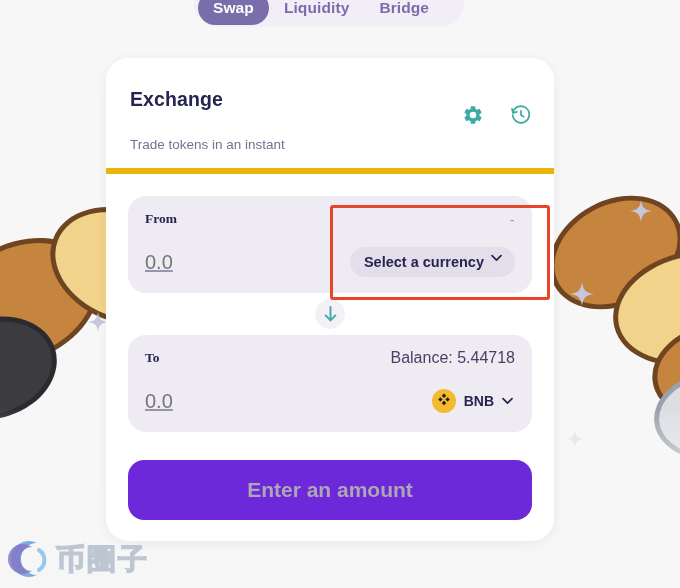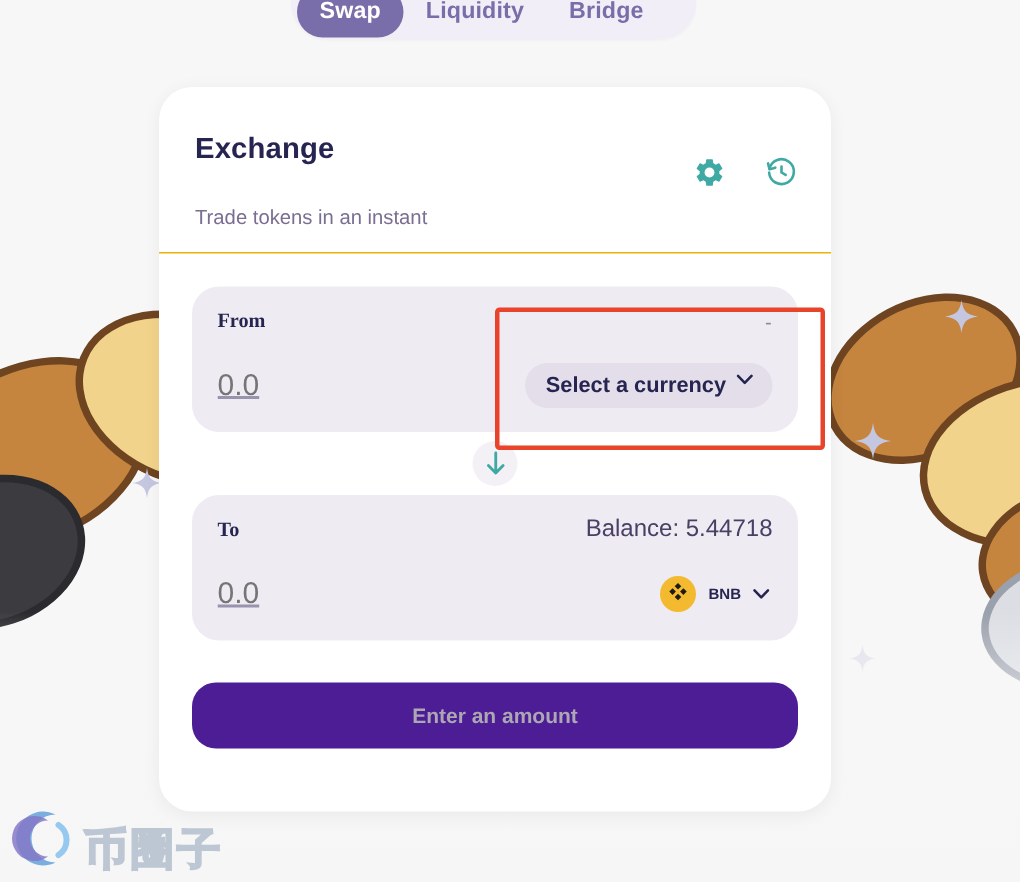--- a/index.html
+++ b/index.html
@@ -63,21 +63,21 @@
     left: 106px; top: 58px;
     width: 448px; height: 483px;
     background: #FFFFFF;
     border-radius: 22px;
     box-shadow: 0 2px 12px rgba(25,19,38,0.06);
     overflow: hidden;
   }
   .card-header {
     padding: 30px 24px 16px 24px;
     position: relative;
-    border-bottom: 1px solid #eab308;
+    border-bottom: 6px solid #eab308;
   }
   .card-title {
     font-size: 19.5px;
     font-weight: bold;
     color: #262450;
     letter-spacing: .1px;
   }
   .card-sub {
     margin-top: 26px;
     font-size: 13.5px;
@@ -120,65 +120,65 @@
   .currency-select {
     display: inline-flex; gap: 7px;
     background: #E3DEEA;
     border-radius: 16px;
     padding: 7px 13px 7px 14px;
     font-size: 14.5px; font-weight: bold; color: #262450;
     cursor: pointer;
   }
   .token-btn {
     display: inline-flex; align-items: center; gap: 8px;
-    font-size: 10px; font-weight: bold; color: #262450;
+    font-size: 14px; font-weight: bold; color: #262450;
     cursor: pointer;
     padding: 2px 2px;
   }
   .chev { display: inline-block; }
 
   
   .swap-arrow-wrap {
     height: 42px;
     display: flex; align-items: center; justify-content: center;
   }
   .swap-arrow {
     width: 30px; height: 30px; border-radius: 50%;
     background: #F3F1F6;
     display: flex; align-items: center; justify-content: center;
     cursor: pointer;
   }
 
   
   .cta {
     margin: 28px 0 0 0;
-    height: 44px;
-    background: #4c1d95;
+    height: 60px;
+    background: #6d28d9;
     border-radius: 16px;
     display: flex; align-items: center; justify-content: center;
-    font-size: 14px; font-weight: bold; color: #ACA7B3;
+    font-size: 21px; font-weight: bold; color: #ACA7B3;
     border: none; width: 100%;
     cursor: default;
   }
 
   
   .annotation {
     position: absolute;
     left: 330px; top: 205px;
     width: 220px; height: 95px;
     border: 3px solid #E8432B;
     border-radius: 3px;
     pointer-events: none;
   }
 
   
   .watermark {
     position: absolute;
     left: 6px; bottom: 6px;
-    display: flex; align-items: flex-end; gap: 4px;
+    display: flex; align-items: center; gap: 4px;
     opacity: .92;
   }
   .wm-text {
     font-size: 29px;
     font-weight: bold;
     color: #FFFFFF;
     -webkit-text-stroke: 1.4px #B9C4D2;
     letter-spacing: 2px;
     line-height: 1;
   }

